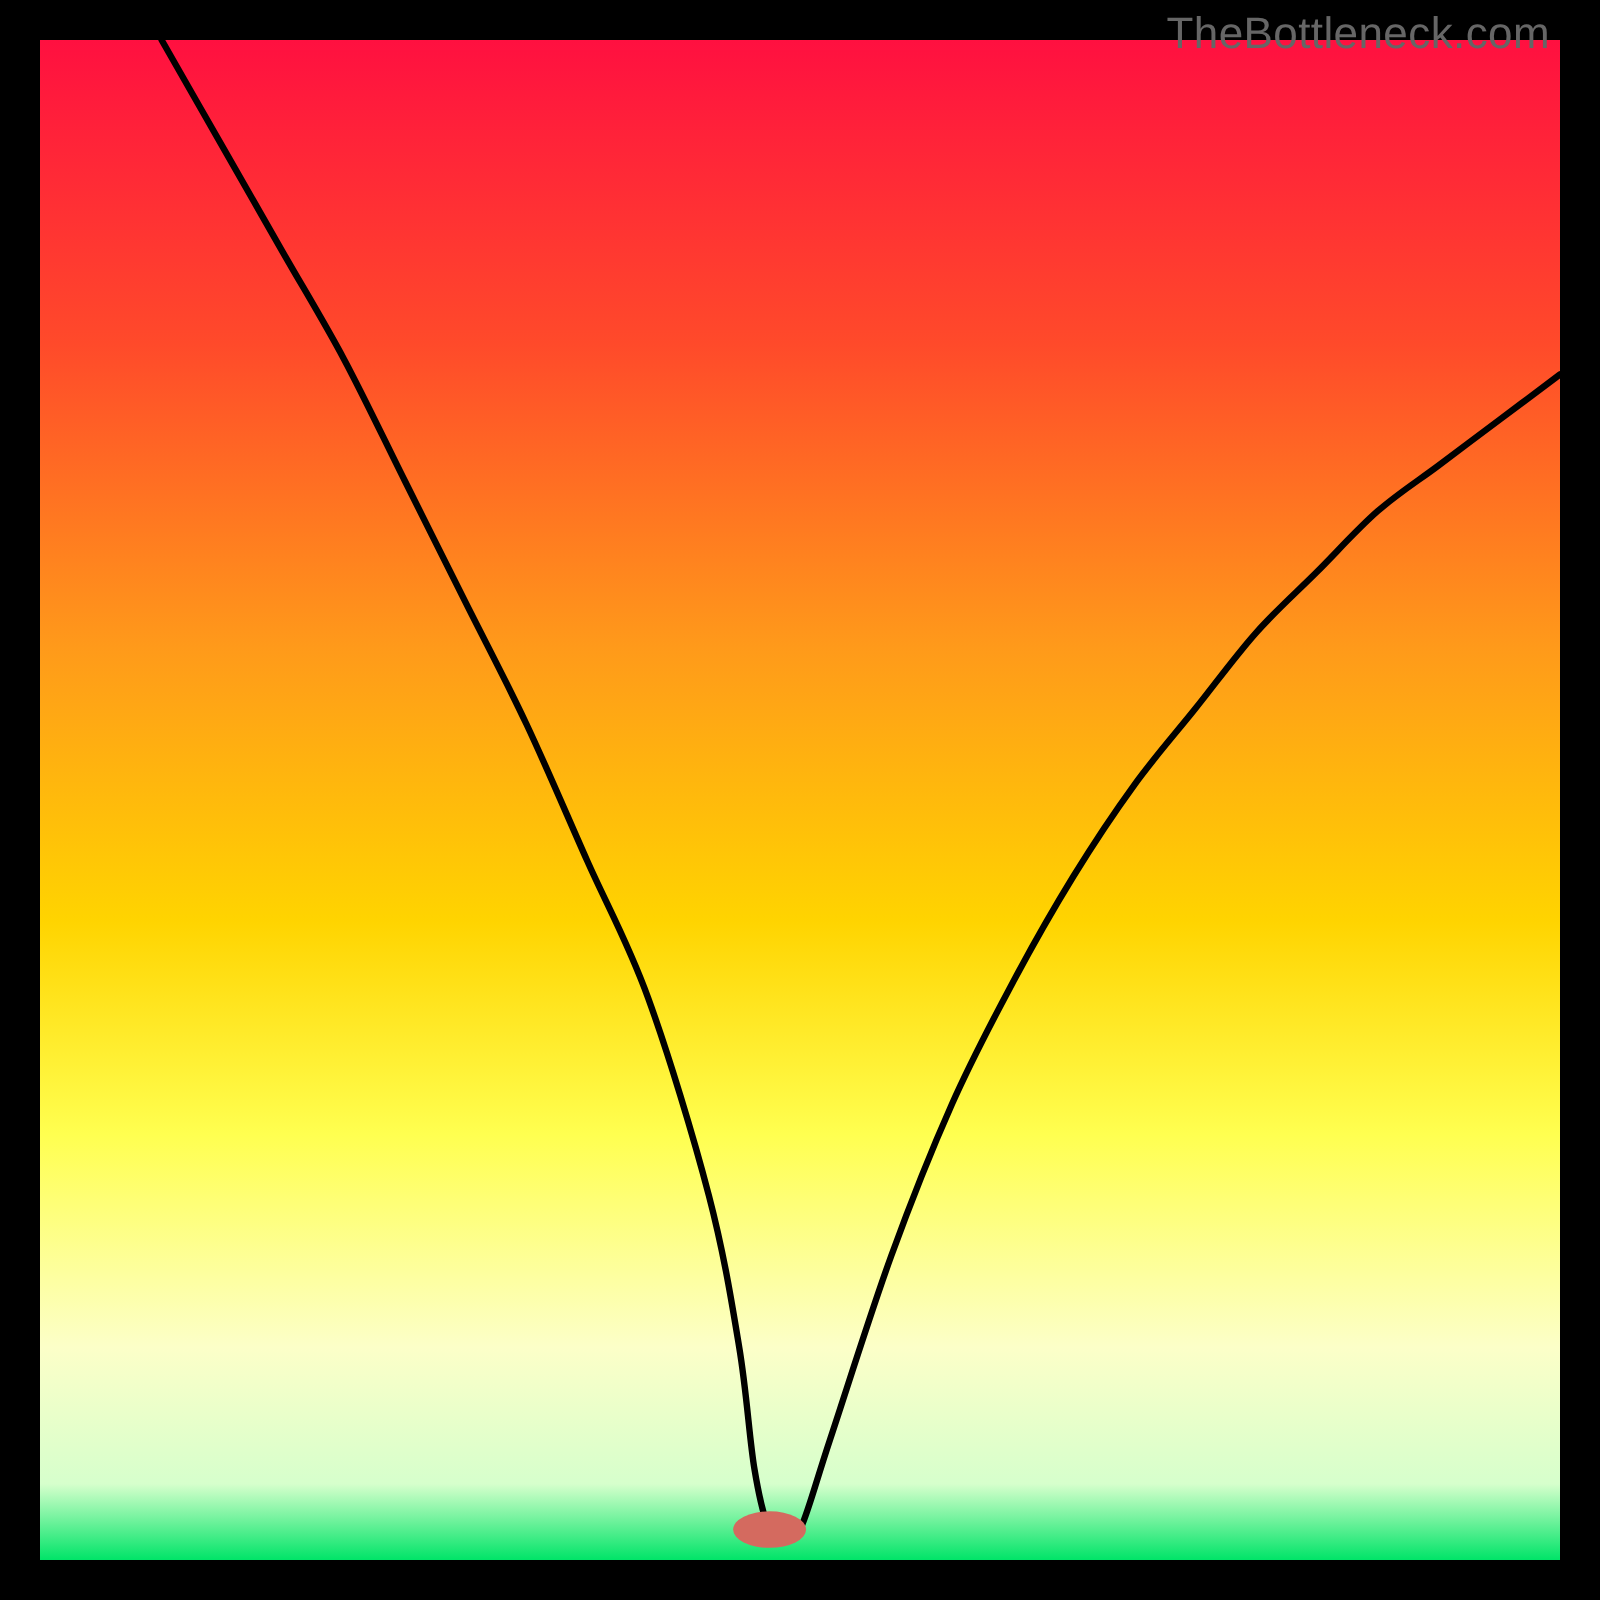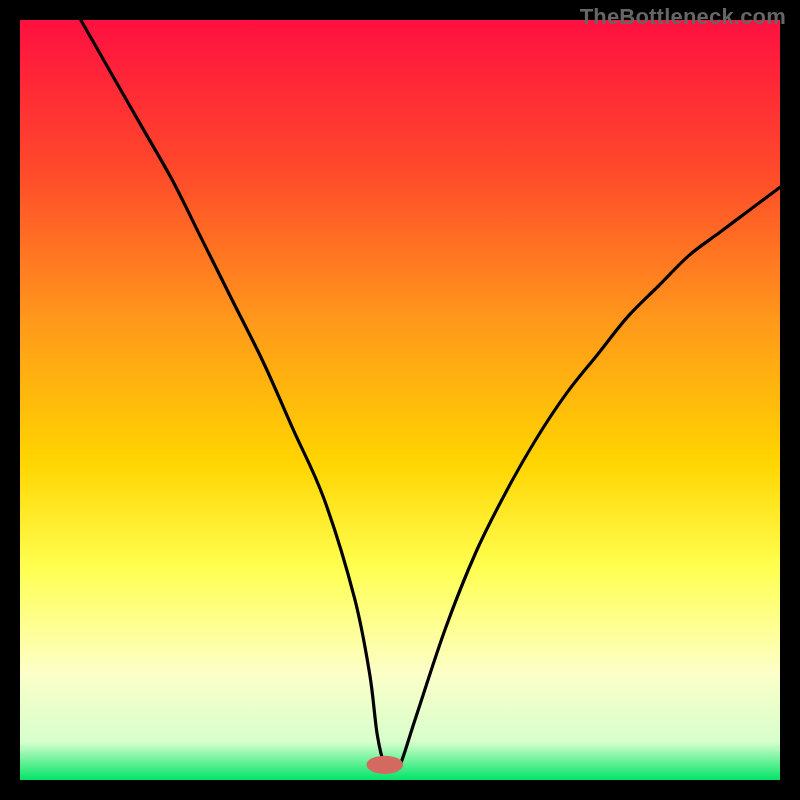--- a/index.html
+++ b/index.html
@@ -7,24 +7,24 @@
     padding: 0;
     width: 800px;
     height: 800px;
     background: #000;
     position: relative;
     font-family: Arial, Helvetica, sans-serif;
   }
   .watermark {
     position: absolute;
     top: 4px;
-    right: 14px;
+    right: 25px;
     color: #666;
     font-size: 22px;
-    font-weight: 700;
+    font-weight: 400;
     z-index: 10;
     letter-spacing: 0.2px;
   }
   .chart-frame {
     position: absolute;
     left: 20px;
     top: 20px;
     width: 760px;
     height: 760px;
     background: #000;

